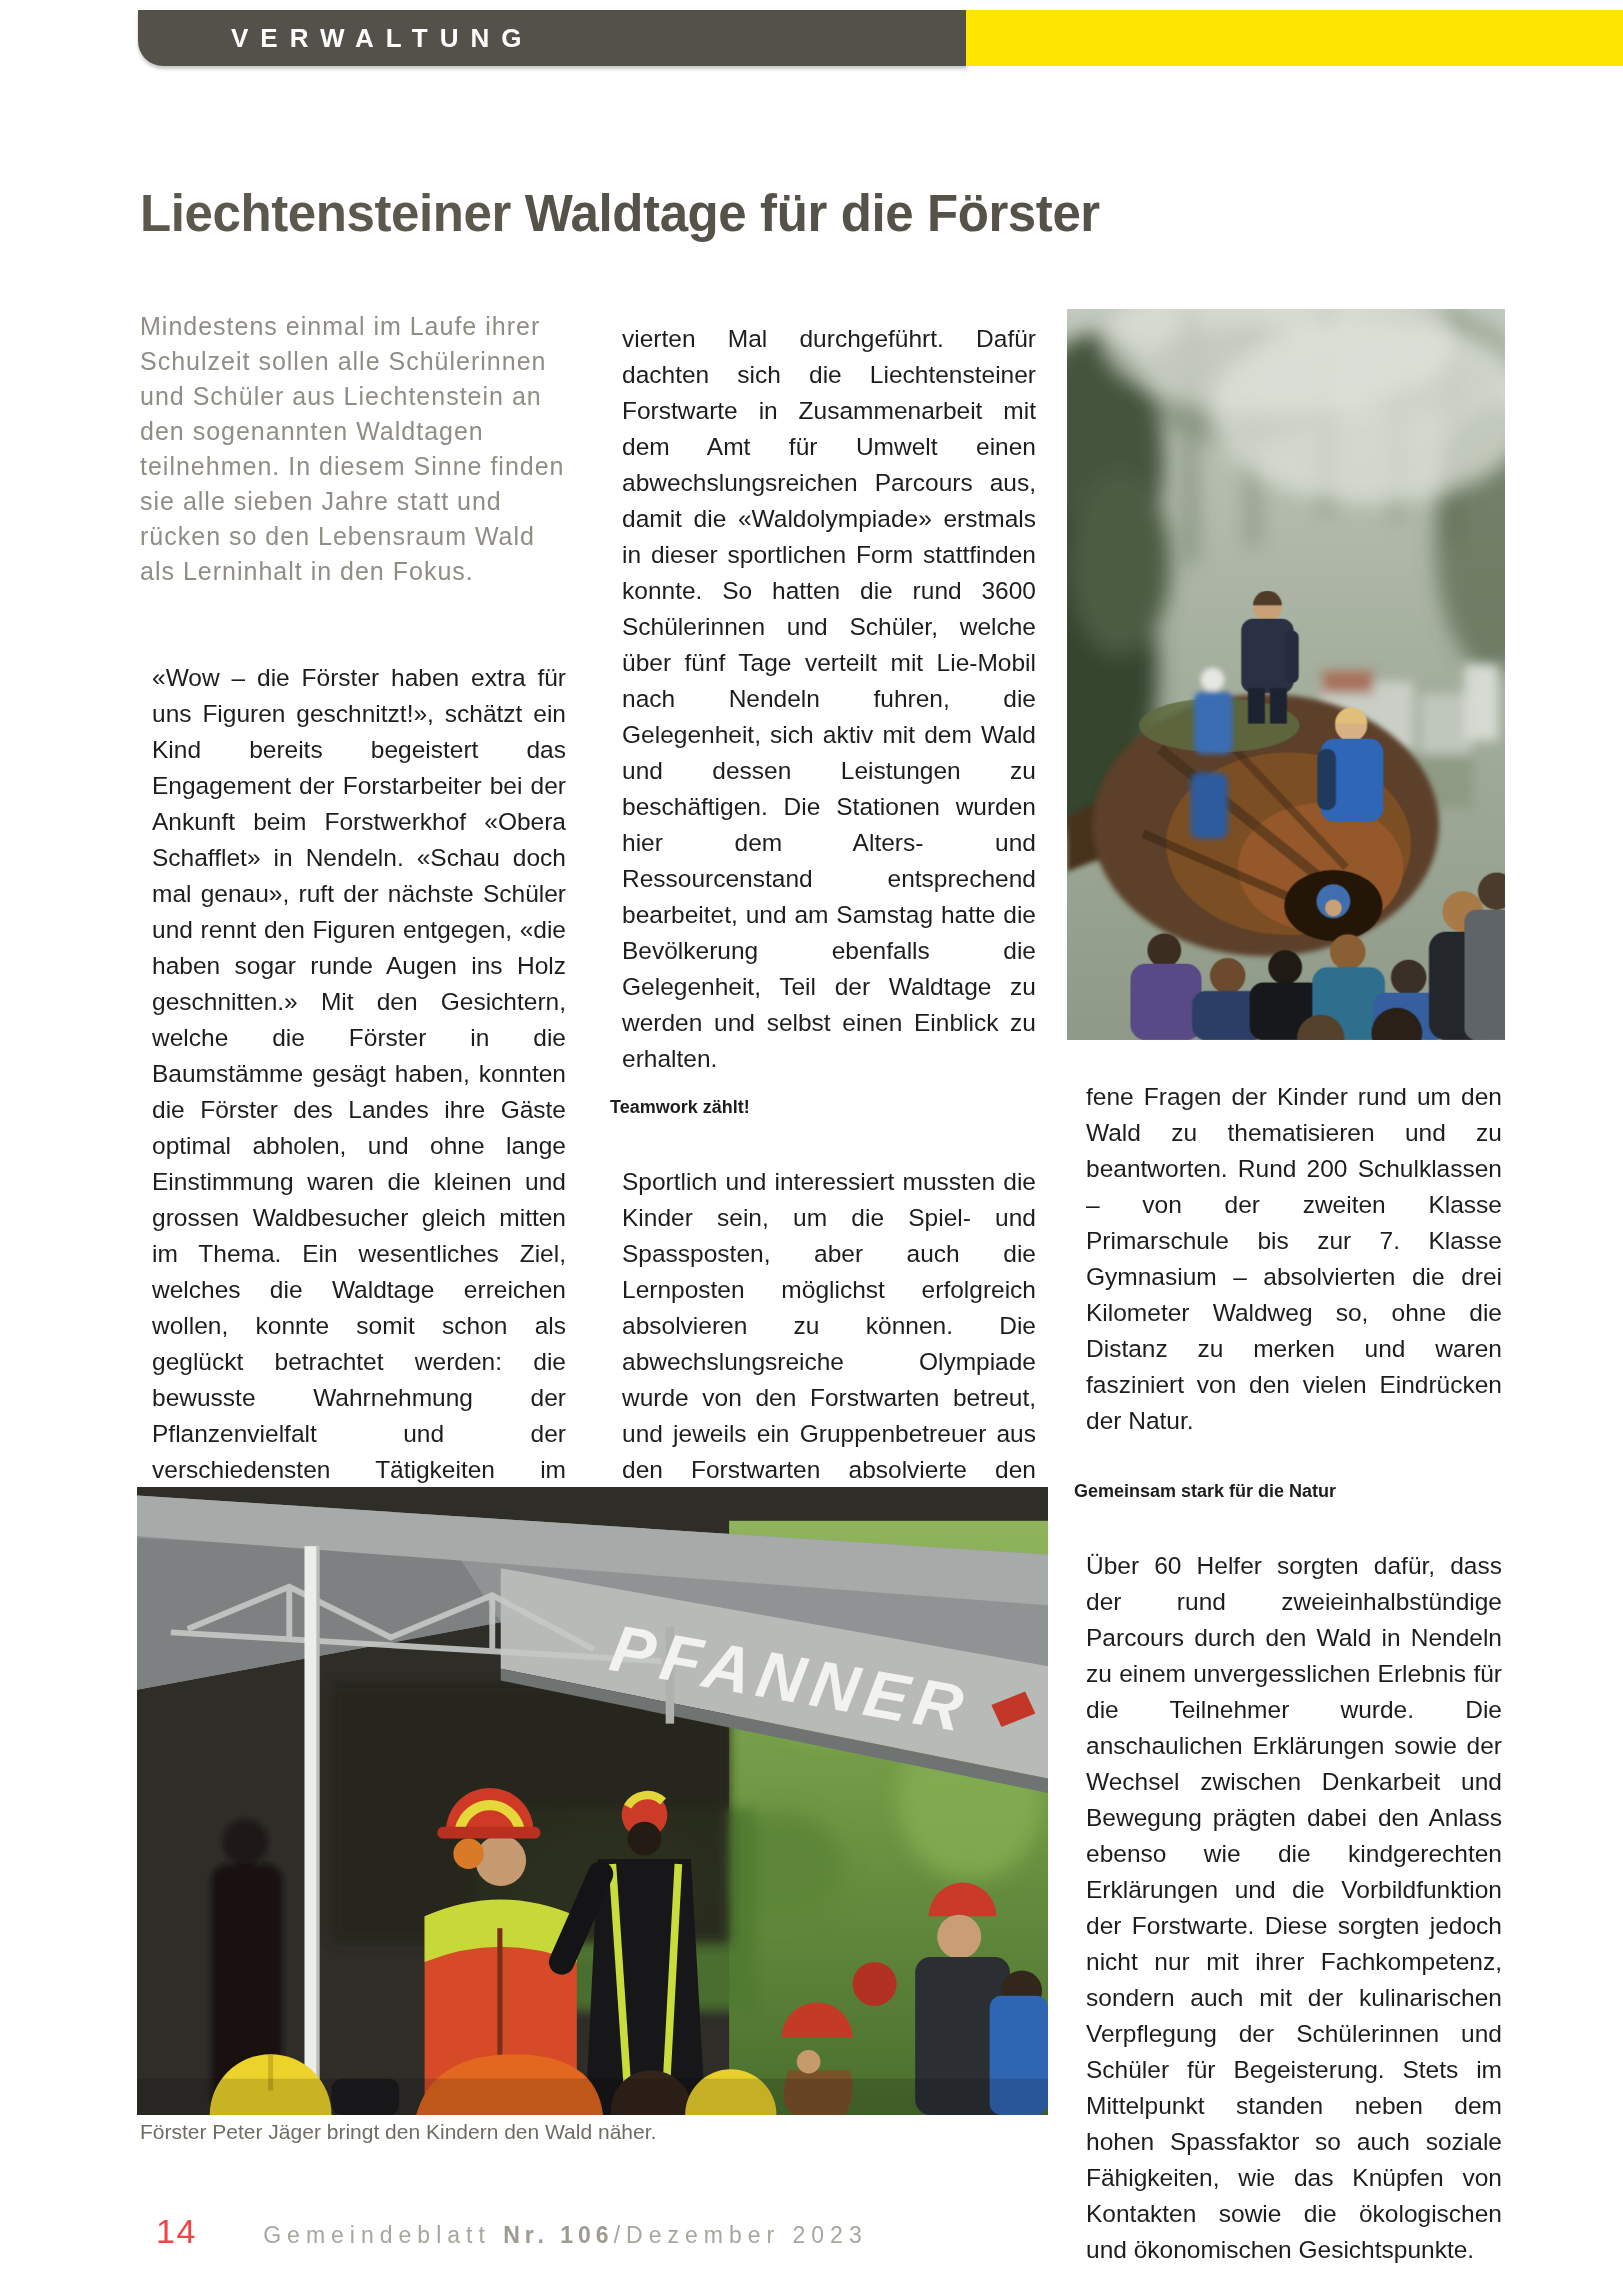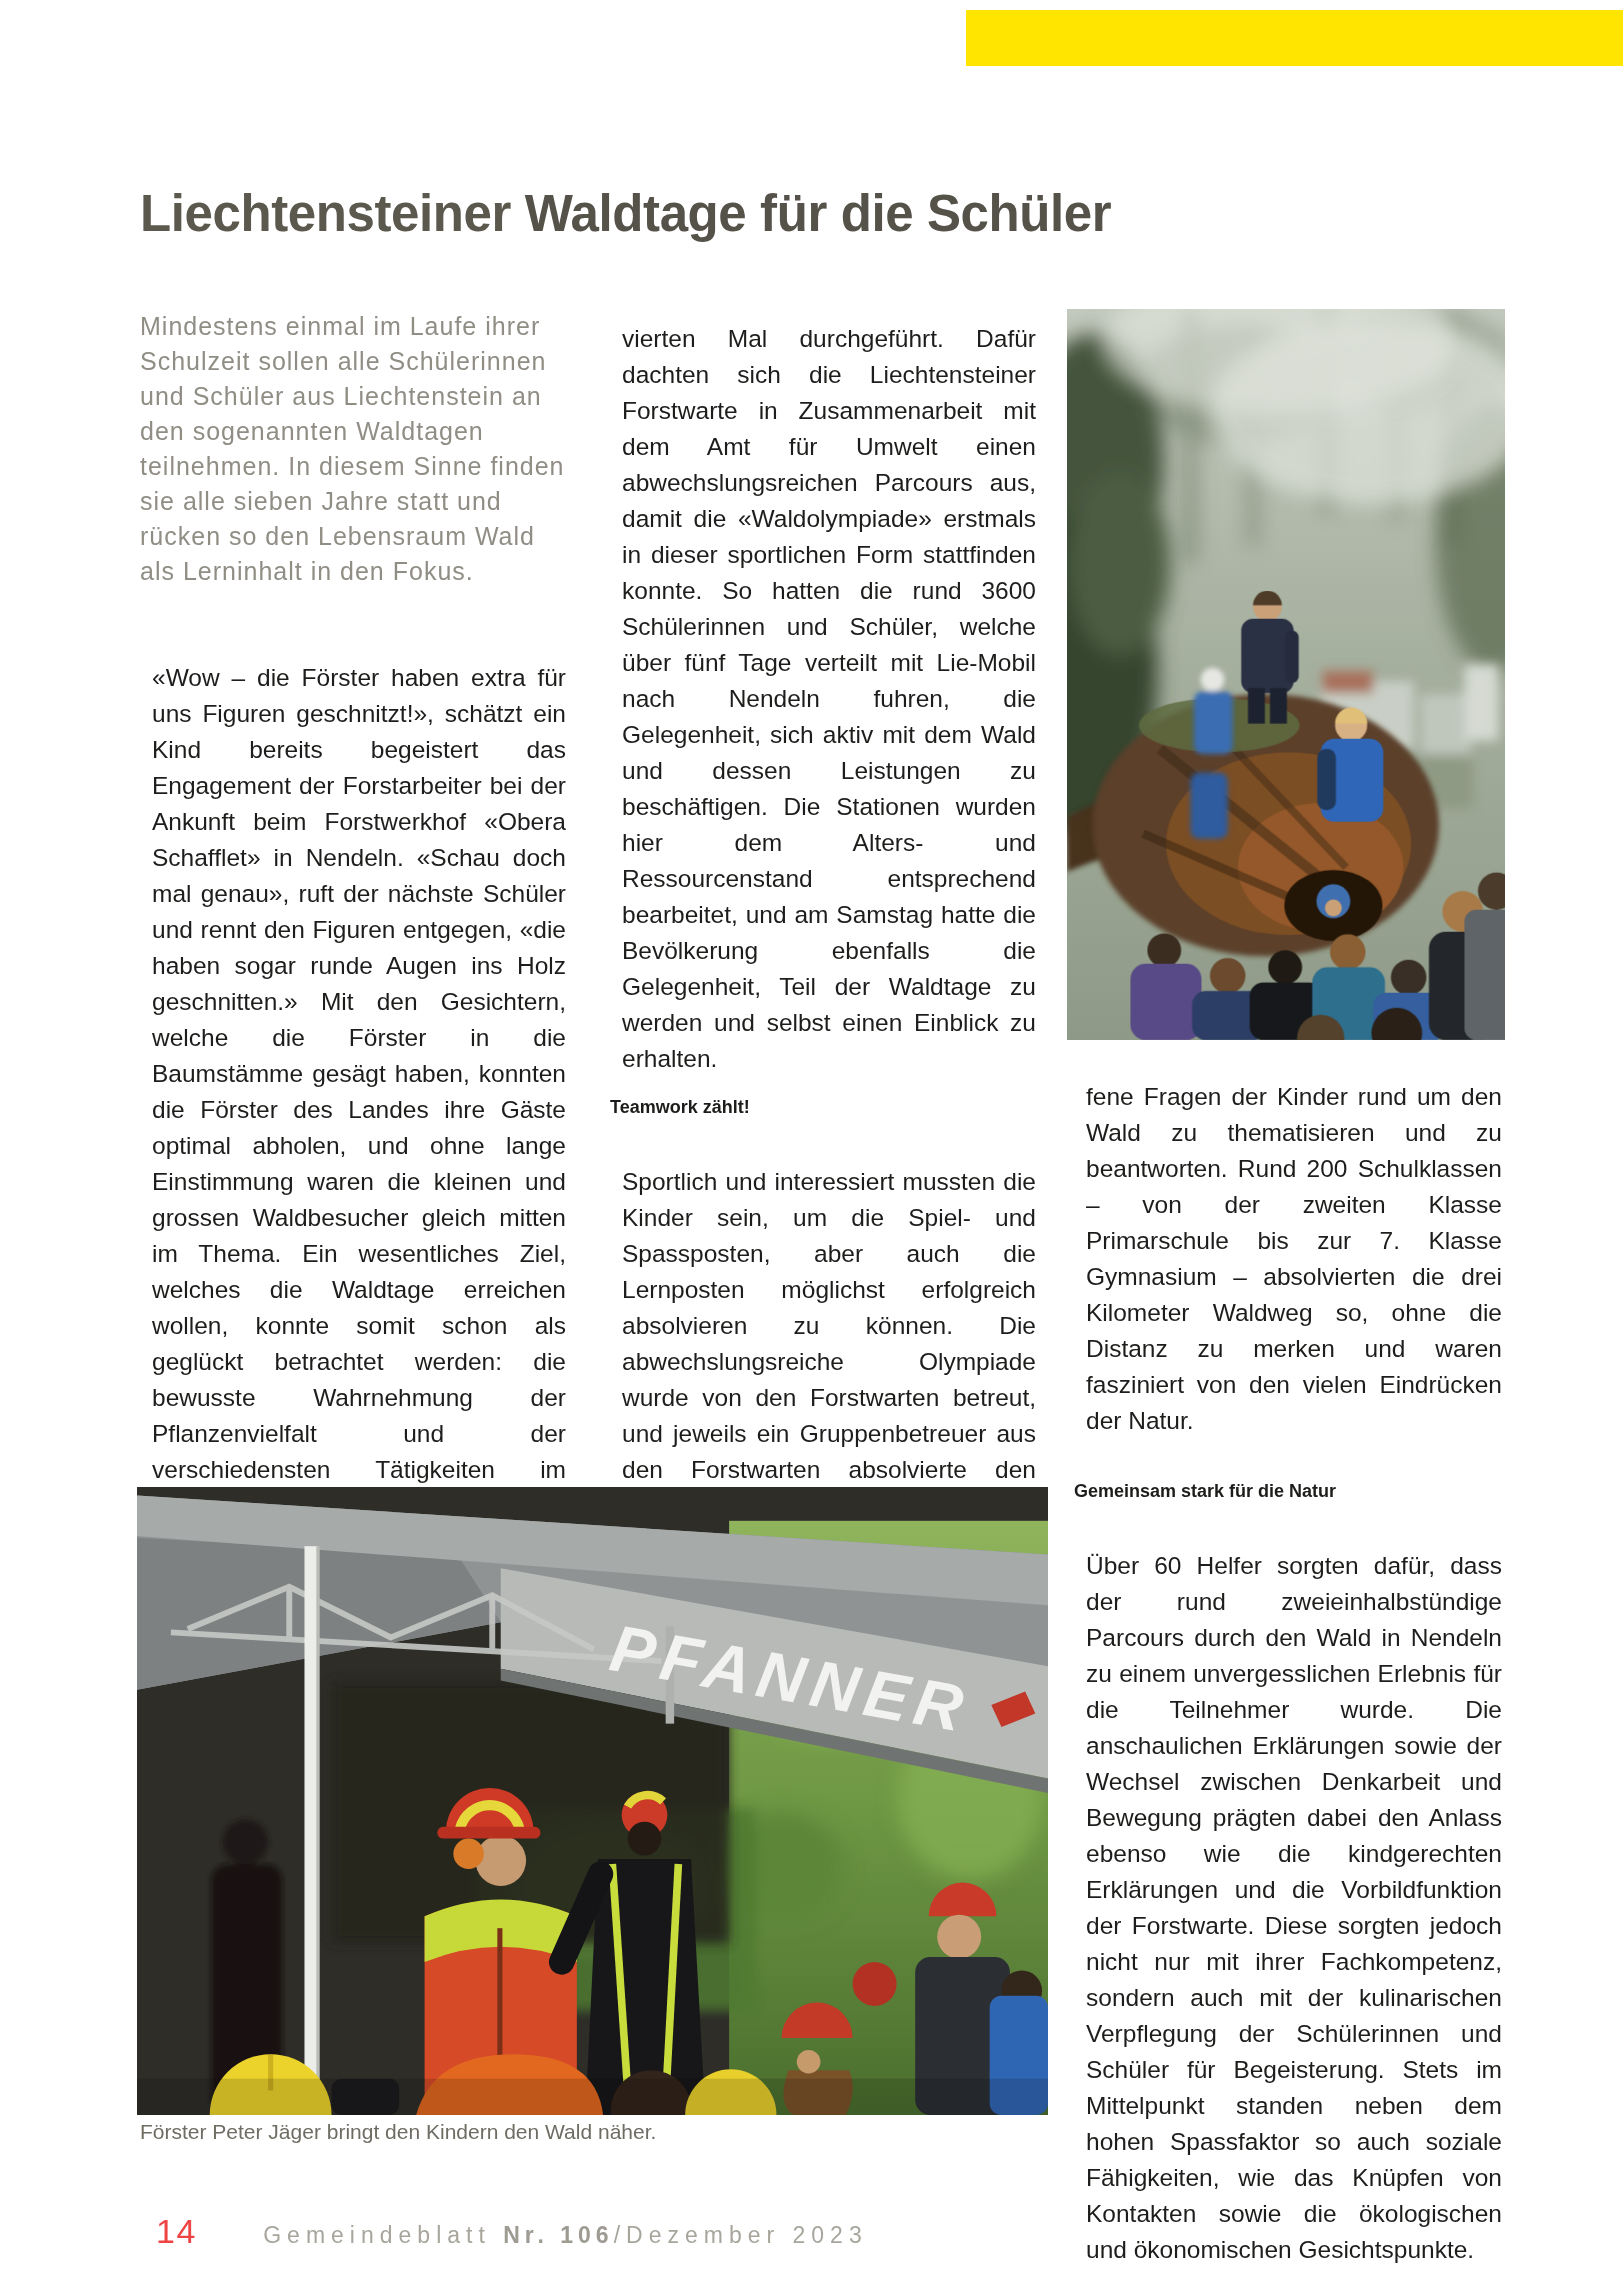--- a/index.html
+++ b/index.html
@@ -66,23 +66,26 @@
   }
   .page-num { font-size:34px; color:#ef4444; letter-spacing:1.7px; }
   .footer-text { margin-left:66px; font-size:23px; color:#a7a59c; letter-spacing:6px; }
   .footer-text .issue { font-weight:bold; color:#9d9b92; letter-spacing:5px; }
 </style>
 </head>
 <body>
 
 <div class="page">
 
+  <div class="banner-gray">
+    <span class="banner-label">VERWALTUNG</span>
+  </div>
   <div class="banner-yellow"></div>
 
-  <h1 class="page-title"><span>Liechtensteiner </span><span class="bold">Waldtage für die Schüler</span></h1>
+  <h1 class="page-title"><span>Liechtensteiner </span><span class="bold">Waldtage für die Förster</span></h1>
 
   <div class="lead">Mindestens einmal im Laufe ihrer Schulzeit sollen alle Schülerinnen und Schüler aus Liechtenstein an den sogenannten Waldtagen teilnehmen. In diesem Sinne finden sie alle sieben Jahre statt und rücken so den Lebensraum Wald als Lerninhalt in den Fokus.</div>
 
   <div class="bodytext col1-body cont">
     <p>«Wow – die Förster haben extra für uns Figuren geschnitzt!», schätzt ein Kind bereits begeistert das Engagement der Forstarbeiter bei der Ankunft beim Forstwerkhof «Obera Schafflet» in Nendeln. «Schau doch mal genau», ruft der nächste Schüler und rennt den Figuren entgegen, «die haben sogar runde Augen ins Holz geschnitten.» Mit den Gesichtern, welche die Förster in die Baumstämme gesägt haben, konnten die Förster des Landes ihre Gäste optimal abholen, und ohne lange Einstimmung waren die kleinen und grossen Waldbesucher gleich mitten im Thema. Ein wesentliches Ziel, welches die Waldtage erreichen wollen, konnte somit schon als geglückt betrachtet werden: die bewusste Wahrnehmung der Pflanzenvielfalt und der verschiedensten Tätigkeiten im Lebensraum Wald. Im September wurden die Waldtage bereits zum</p>
   </div>
 
   <div class="bodytext col2">
     <p class="para1">vierten Mal durchgeführt. Dafür dachten sich die Liechtensteiner Forstwarte in Zusammenarbeit mit dem Amt für Umwelt einen abwechslungsreichen Parcours aus, damit die «Waldolympiade» erstmals in dieser sportlichen Form stattfinden konnte. So hatten die rund 3600 Schülerinnen und Schüler, welche über fünf Tage verteilt mit Lie-Mobil nach Nendeln fuhren, die Gelegenheit, sich aktiv mit dem Wald und dessen Leistungen zu beschäftigen. Die Stationen wurden hier dem Alters- und Ressourcenstand entsprechend bearbeitet, und am Samstag hatte die Bevölkerung ebenfalls die Gelegenheit, Teil der Waldtage zu werden und selbst einen Einblick zu erhalten.</p>
     <h2 class="subheading">Teamwork zählt!</h2>

